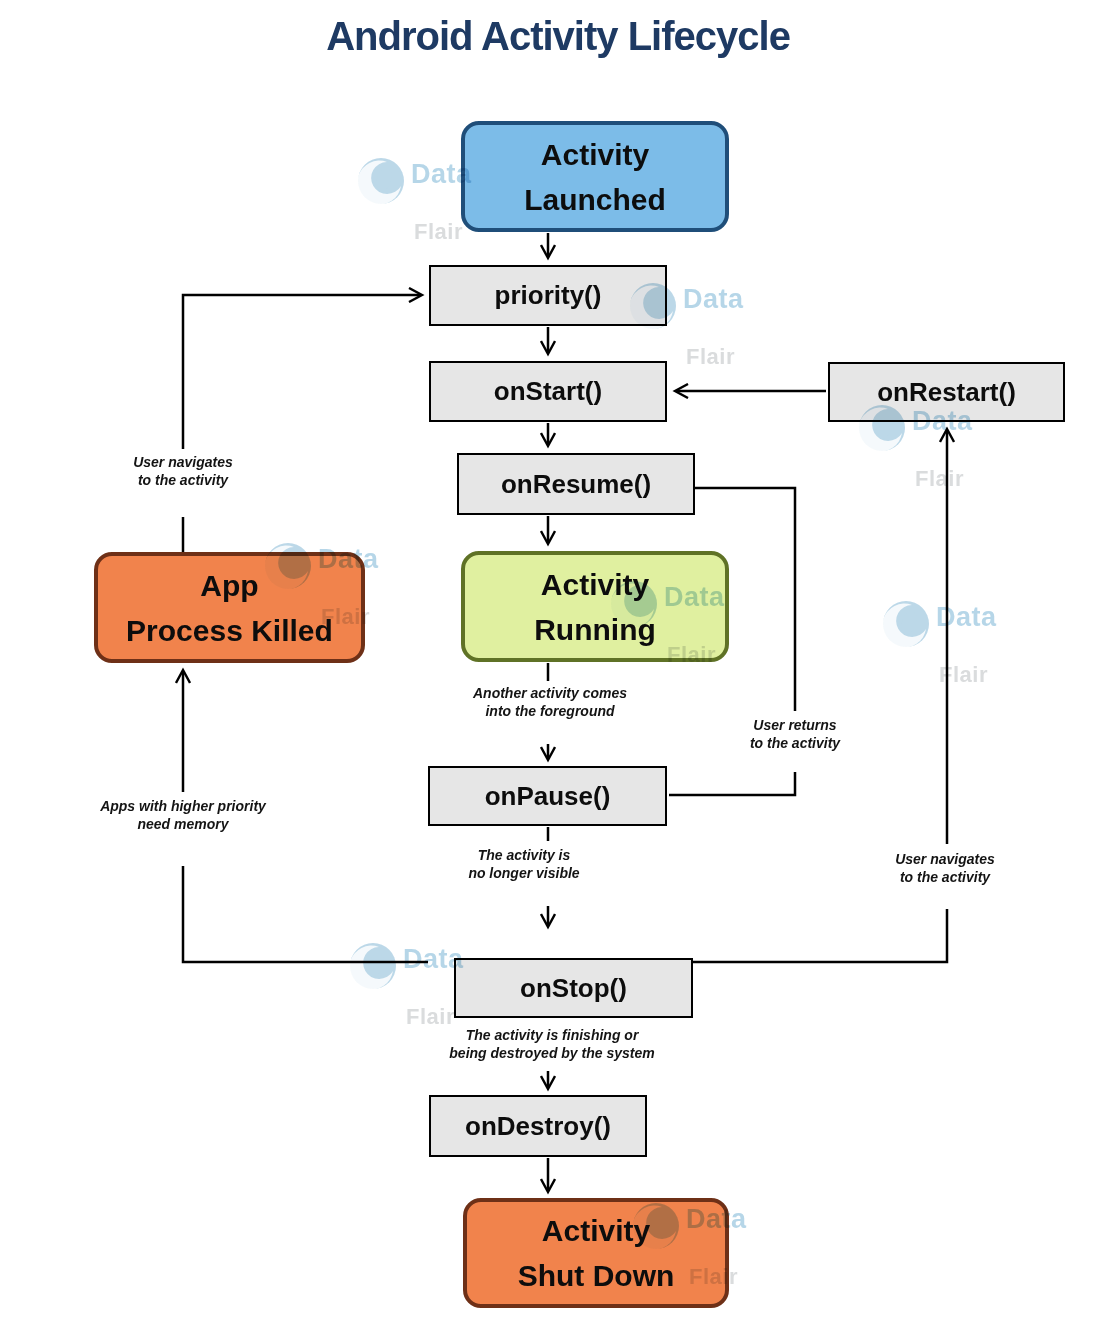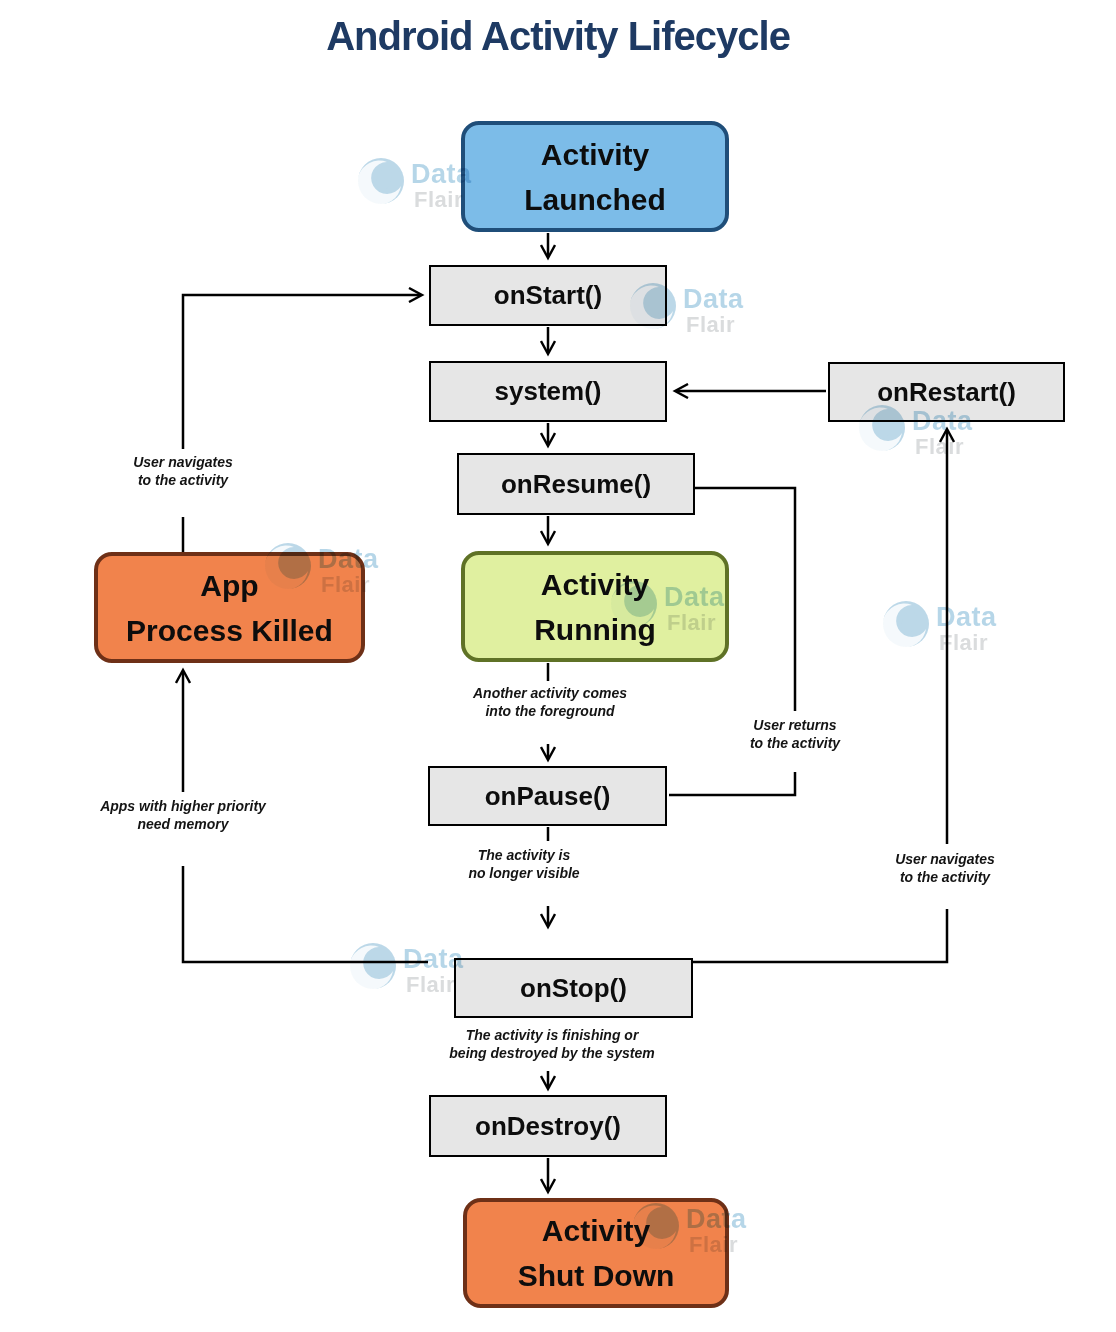--- a/index.html
+++ b/index.html
@@ -41,21 +41,21 @@
     position:absolute; text-align:center; white-space:pre-line; z-index:3;
     font-size:14px; font-weight:bold; font-style:italic; line-height:1.32;
     color:#141414;
   }
   .connectors{position:absolute; left:0; top:0; z-index:1;}
   .wm{
     position:absolute; display:flex; align-items:flex-start; gap:4px;
     z-index:4; opacity:.9; mix-blend-mode:multiply; pointer-events:none;
   }
   .wm-text{display:flex; flex-direction:column; line-height:1.02; margin-top:6px;
-    font-weight:bold; font-size:27px; letter-spacing:.5px;}
+    font-weight:bold; font-size:27px; letter-spacing:.5px;gap:32px;}
   .wm-data{color:var(--wm-data);}
   .wm-flair{color:var(--wm-flair); font-size:22px; margin-left:3px;}
 </style>
 </head>
 <body>
 
 <div class="canvas">
 
   <div class="page-title">Android Activity Lifecycle</div>
 
@@ -94,39 +94,39 @@
       <path d="M667 962 L947 962 L947 909"></path>
       <path d="M947 844 L947 430" marker-end="url(#ah)"></path>
 
       <path d="M826 391 L676 391" marker-end="url(#ah)"></path>
     </g>
   </svg>
 
   <div class="node state-box blue" style="left:415px; top:121px; width:268px; height:111px;">Activity
 Launched</div>
 
-  <div class="node method-box" style="left:429px; top:265px; width:238px; height:61px;">onStart()</div>
-
-  <div class="node method-box" style="left:429px; top:361px; width:238px; height:61px;">system()</div>
+  <div class="node method-box" style="left:429px; top:265px; width:238px; height:61px;">priority()</div>
+
+  <div class="node method-box" style="left:429px; top:361px; width:238px; height:61px;">onStart()</div>
 
   <div class="node method-box" style="left:828px; top:362px; width:237px; height:60px;">onRestart()</div>
 
   <div class="node method-box" style="left:457px; top:453px; width:238px; height:62px;">onResume()</div>
 
   <div class="node state-box green" style="left:415px; top:551px; width:268px; height:111px;">Activity
 Running</div>
 
   <div class="node state-box orange" style="left:48px; top:552px; width:271px; height:111px;">App
 Process Killed</div>
 
   <div class="node method-box" style="left:428px; top:766px; width:239px; height:60px;">onPause()</div>
 
   <div class="node method-box" style="left:428px; top:958px; width:239px; height:60px;margin-left:26px;">onStop()</div>
 
-  <div class="node method-box" style="left:429px; top:1095px; width:238px; height:62px;">onDestroy()</div>
+  <div class="node method-box" style="left:429px; top:1095px; width:218px; height:62px;">onDestroy()</div>
 
   <div class="node state-box orange" style="left:417px; top:1198px; width:266px; height:110px;">Activity
 Shut Down</div>
 
   <div class="edge-label" style="left:63px;  top:453px;  width:240px;">User navigates
 to the activity</div>
 
   <div class="edge-label" style="left:410px; top:684px;  width:280px;">Another activity comes
 into the foreground</div>
 

